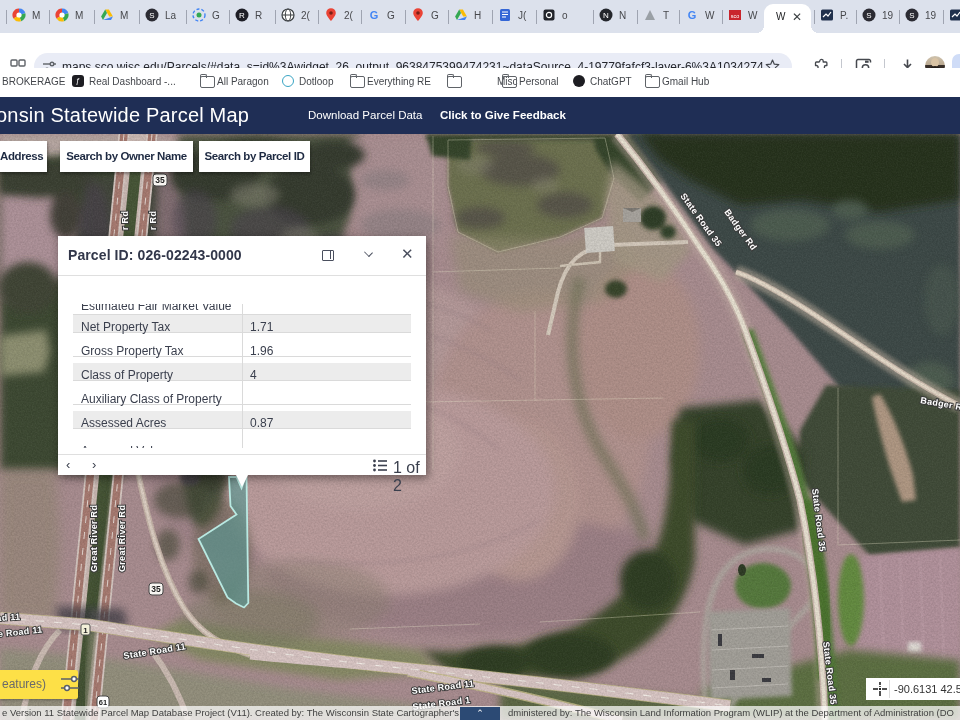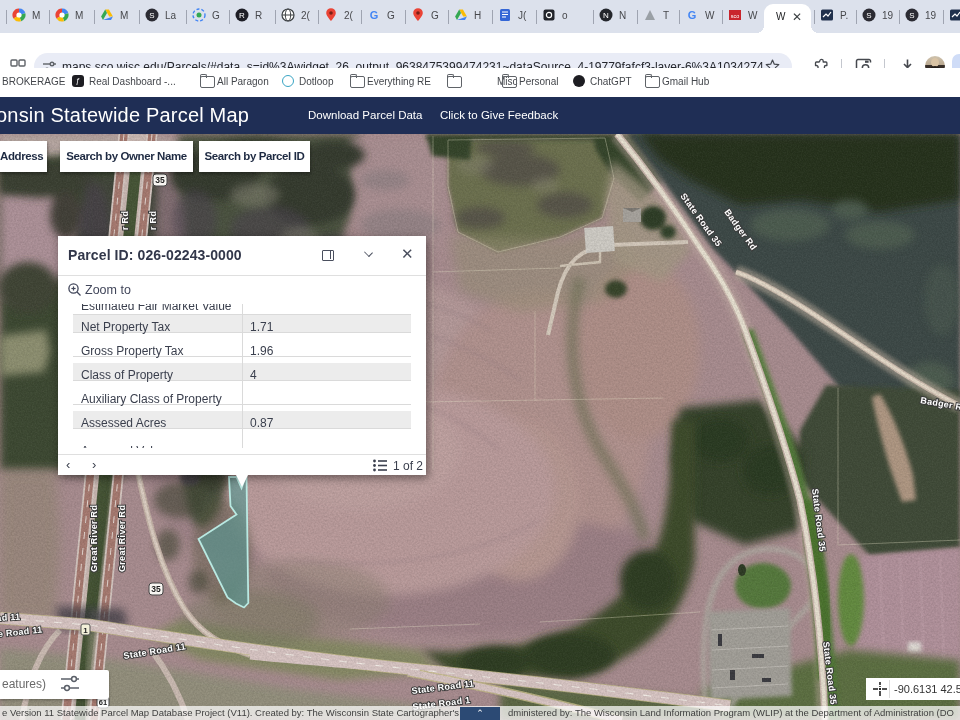--- a/index.html
+++ b/index.html
@@ -47,25 +47,25 @@
 #zoomrow { position:absolute; left:0; top:39.5px; width:368px; height:28px; }
 #zoomrow .zi { position:absolute; left:9px; top:6px; }
 #zoomrow .zt { position:absolute; left:27px; top:7px; font-size:12.5px; color:#41465a; }
 #ptable { position:absolute; left:15px; top:67.5px; width:338px; height:144px; overflow:hidden; font-size:12px; color:#3a3f4d; }
 .prow { position:absolute; left:0; width:338px; height:18px; border-bottom:1px solid #dadada; }
 .prow .k { position:absolute; left:8px; top:5px; }
 .prow .v { position:absolute; left:177px; top:5px; }
 .gray { background:#ececec; }
 #pfoot { position:absolute; left:0; top:217.5px; width:368px; height:21.5px; border-top:1px solid #dfdfdf; }
 .parr { position:absolute; top:2px; font-size:13px; color:#3a3f4d; }
-#pcount { position:absolute; left:335px; top:4px; font-size:12px; color:#3a3f4d; }
+#pcount { position:absolute; left:335px; top:4px; font-size:16px; color:#3a3f4d; }
 
 #attrib { position:absolute; left:0; top:572px; width:960px; height:14px; background:rgba(255,255,255,.72); color:#3f3f3f; font-size:9.5px; line-height:14px; white-space:nowrap; }
 #attrbtn { position:absolute; left:460px; top:573px; width:40px; height:13px; background:#2c4a74; color:#fff; text-align:center; font-size:9px; line-height:13px; }
-#featbox { position:absolute; left:0; top:536px; width:109px; height:29px; background:#ffffff; border-radius:0 2px 2px 0; box-shadow:0 1px 3px rgba(0,0,0,.3); }
+#featbox { position:absolute; left:0; top:536px; width:78px; height:29px; background:#fde047; border-radius:0 2px 2px 0; box-shadow:0 1px 3px rgba(0,0,0,.3); }
 #featbox .t { position:absolute; left:2px; top:7px; font-size:12px; color:#6a6a6a; }
 #coordbox { position:absolute; left:866px; top:544px; width:94px; height:22px; background:#fff; }
 #coordbox .t { position:absolute; left:28px; top:5px; font-size:11px; color:#333; white-space:nowrap; }
 </style>
 </head>
 <body>
 <div id="stage">
 
   <div id="tabbar">
       <div class="tab" style="left: 12px; width: 38px;"><svg class="fav" width="14" height="14" viewBox="0 0 14 14">
@@ -250,21 +250,21 @@
       <div class="bm" style="left: 519px;">Personal</div>
       <div style="position: absolute; left: 573px; top: 7px; width: 12px; height: 12px; border-radius: 50%; background: rgb(29, 29, 34);"></div>
       <div class="bm" style="left: 590px;">ChatGPT</div>
       <div class="bmfold" style="left: 645px;"></div>
       <div class="bm" style="left: 662px;">Gmail Hub</div>
     </div>
 
   <div id="appheader">
     <div class="title">onsin Statewide Parcel Map</div>
     <div class="lnk" style="left:308px;">Download Parcel Data</div>
-    <div class="lnk" style="left:440px;">Click to Give Feedback</div>
+    <div class="lnk" style="left:440px;font-weight:bold;">Click to Give Feedback</div>
   </div>
 
   <div id="map">
     <svg id="mapsvg" width="960" height="586" viewBox="0 134 960 586" preserveAspectRatio="none" style="position:absolute;left:0;top:0;">
       <defs>
         <filter id="b2" x="-20%" y="-20%" width="140%" height="140%">
             <feGaussianBlur stdDeviation="2"></feGaussianBlur>
           </filter>
         <filter id="b4" x="-20%" y="-20%" width="140%" height="140%">
             <feGaussianBlur stdDeviation="4"></feGaussianBlur>
@@ -550,29 +550,20 @@
     <div class="sbtn" style="left:60px; width:133px;">Search by Owner Name</div>
     <div class="sbtn" style="left:199px; width:111px;">Search by Parcel ID</div>
 
     <div id="popup">
       <div class="ptr"></div>
       <div id="ptitle">Parcel ID: 026-02243-0000</div>
       <div id="pdock"></div>
       <div id="pchev"></div>
       <div id="pclose">✕</div>
       <div id="pdiv1"></div>
-      <div id="zoomrow">
-        <svg class="zi" width="16" height="16" viewBox="0 0 16 16">
-            <circle cx="6.5" cy="6.5" r="4.6" fill="none" stroke="#41465a" stroke-width="1.3"></circle>
-            <line x1="10" y1="10" x2="13.5" y2="13.5" stroke="#41465a" stroke-width="1.3"></line>
-            <line x1="4.4" y1="6.5" x2="8.6" y2="6.5" stroke="#41465a" stroke-width="1.2"></line>
-            <line x1="6.5" y1="4.4" x2="6.5" y2="8.6" stroke="#41465a" stroke-width="1.2"></line>
-          </svg>
-        <div class="zt">Zoom to</div>
-      </div>
       <div id="ptable">
         <div class="prow" style="top:-13px; height:24px;">
             <div class="k" style="top:8px;text-align:right;">Estimated Fair Market Value</div>
           </div>
         <div class="prow gray" style="top:11px;">
             <div class="k">Net Property Tax</div>
             <div class="v">1.71</div>
           </div>
         <div class="prow" style="top:35.2px;">
             <div class="k">Gross Property Tax</div>

